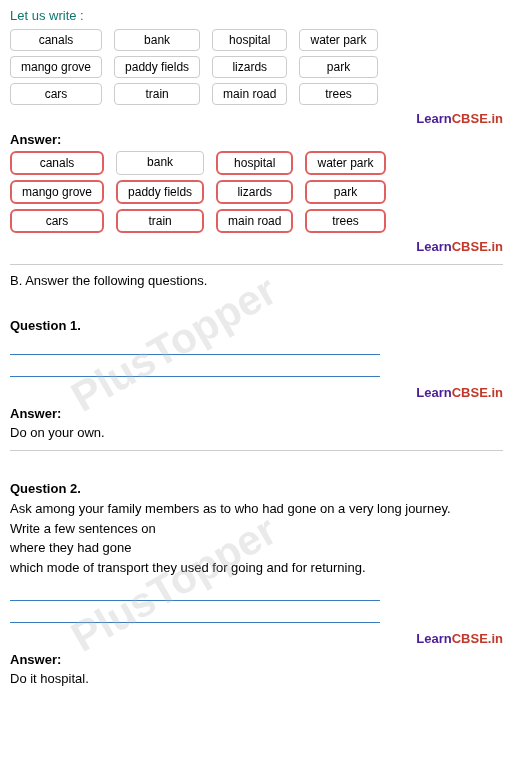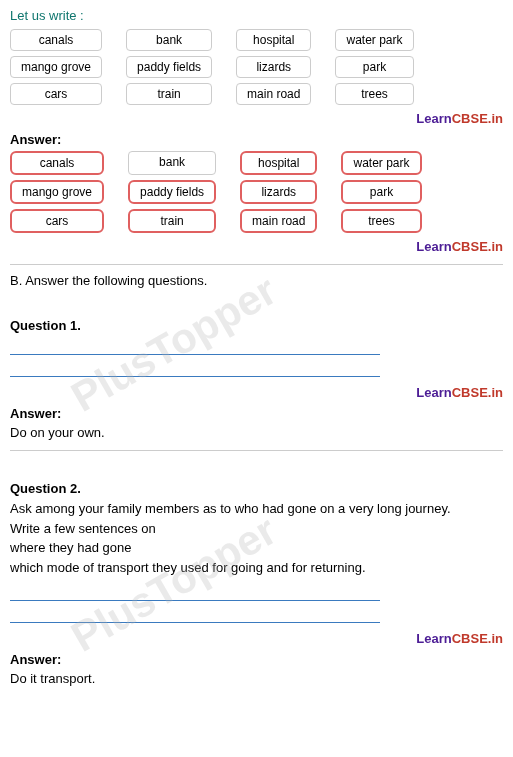--- a/index.html
+++ b/index.html
@@ -19,21 +19,21 @@
       margin-bottom: 6px;
     }
     .question-a {
       font-size: 13px;
       margin-bottom: 8px;
       line-height: 1.4;
     }
     .word-grid {
       display: grid;
       grid-template-columns: repeat(4, auto);
-      gap: 5px 24px;
+      gap: 5px 12px;
       margin-bottom: 6px;
       justify-content: start;
     }
     .word-box {
       border: 1px solid #ccc;
       border-radius: 4px;
       padding: 3px 10px;
       font-size: 12px;
       text-align: center;
       min-width: 70px;
@@ -205,15 +205,15 @@
     <div class="answer-line"></div>
     <div class="answer-line"></div>
   </div>
 
   <div class="learn-badge">
     <span class="learn">Learn</span><span class="cbse">CBSE</span><span class="dot-in">.in</span>
   </div>
 
   <div style="margin-top:6px;">
     <div class="answer-label">Answer:</div>
-    <div class="answer-text">Do it transport.</div>
+    <div class="answer-text">Do it hospital.</div>
   </div>
 </div>
 
 </body></html>

